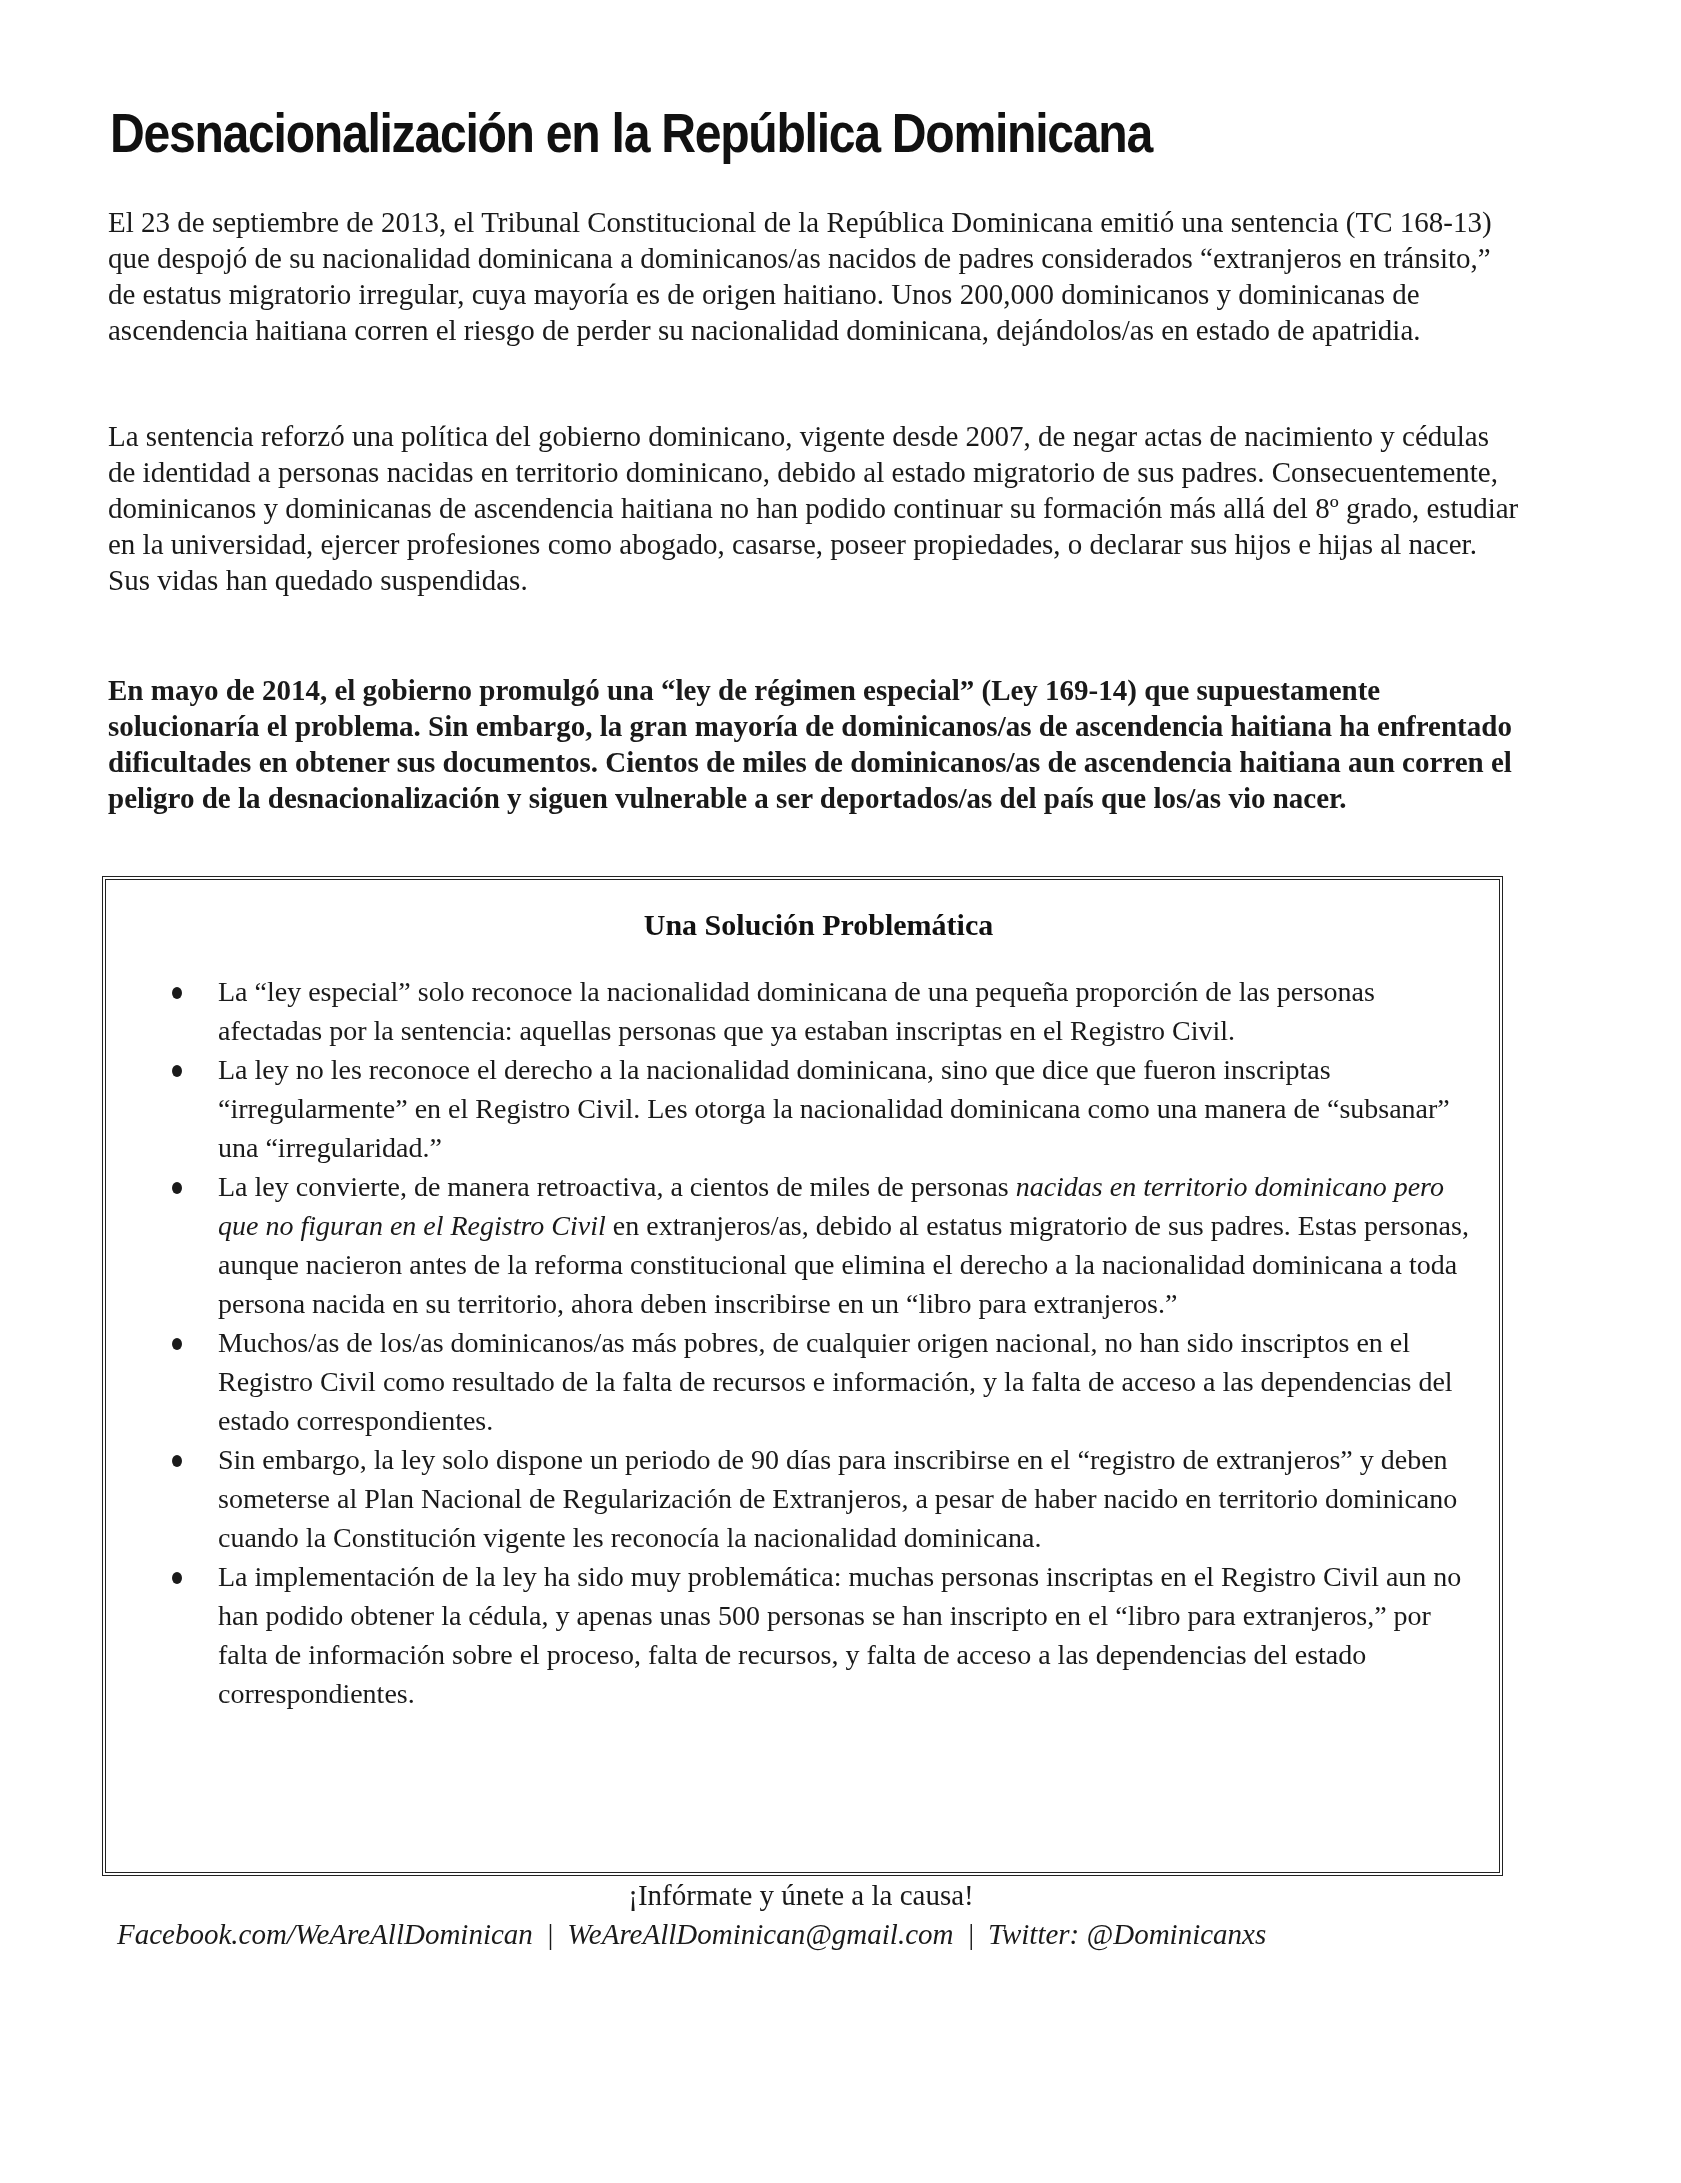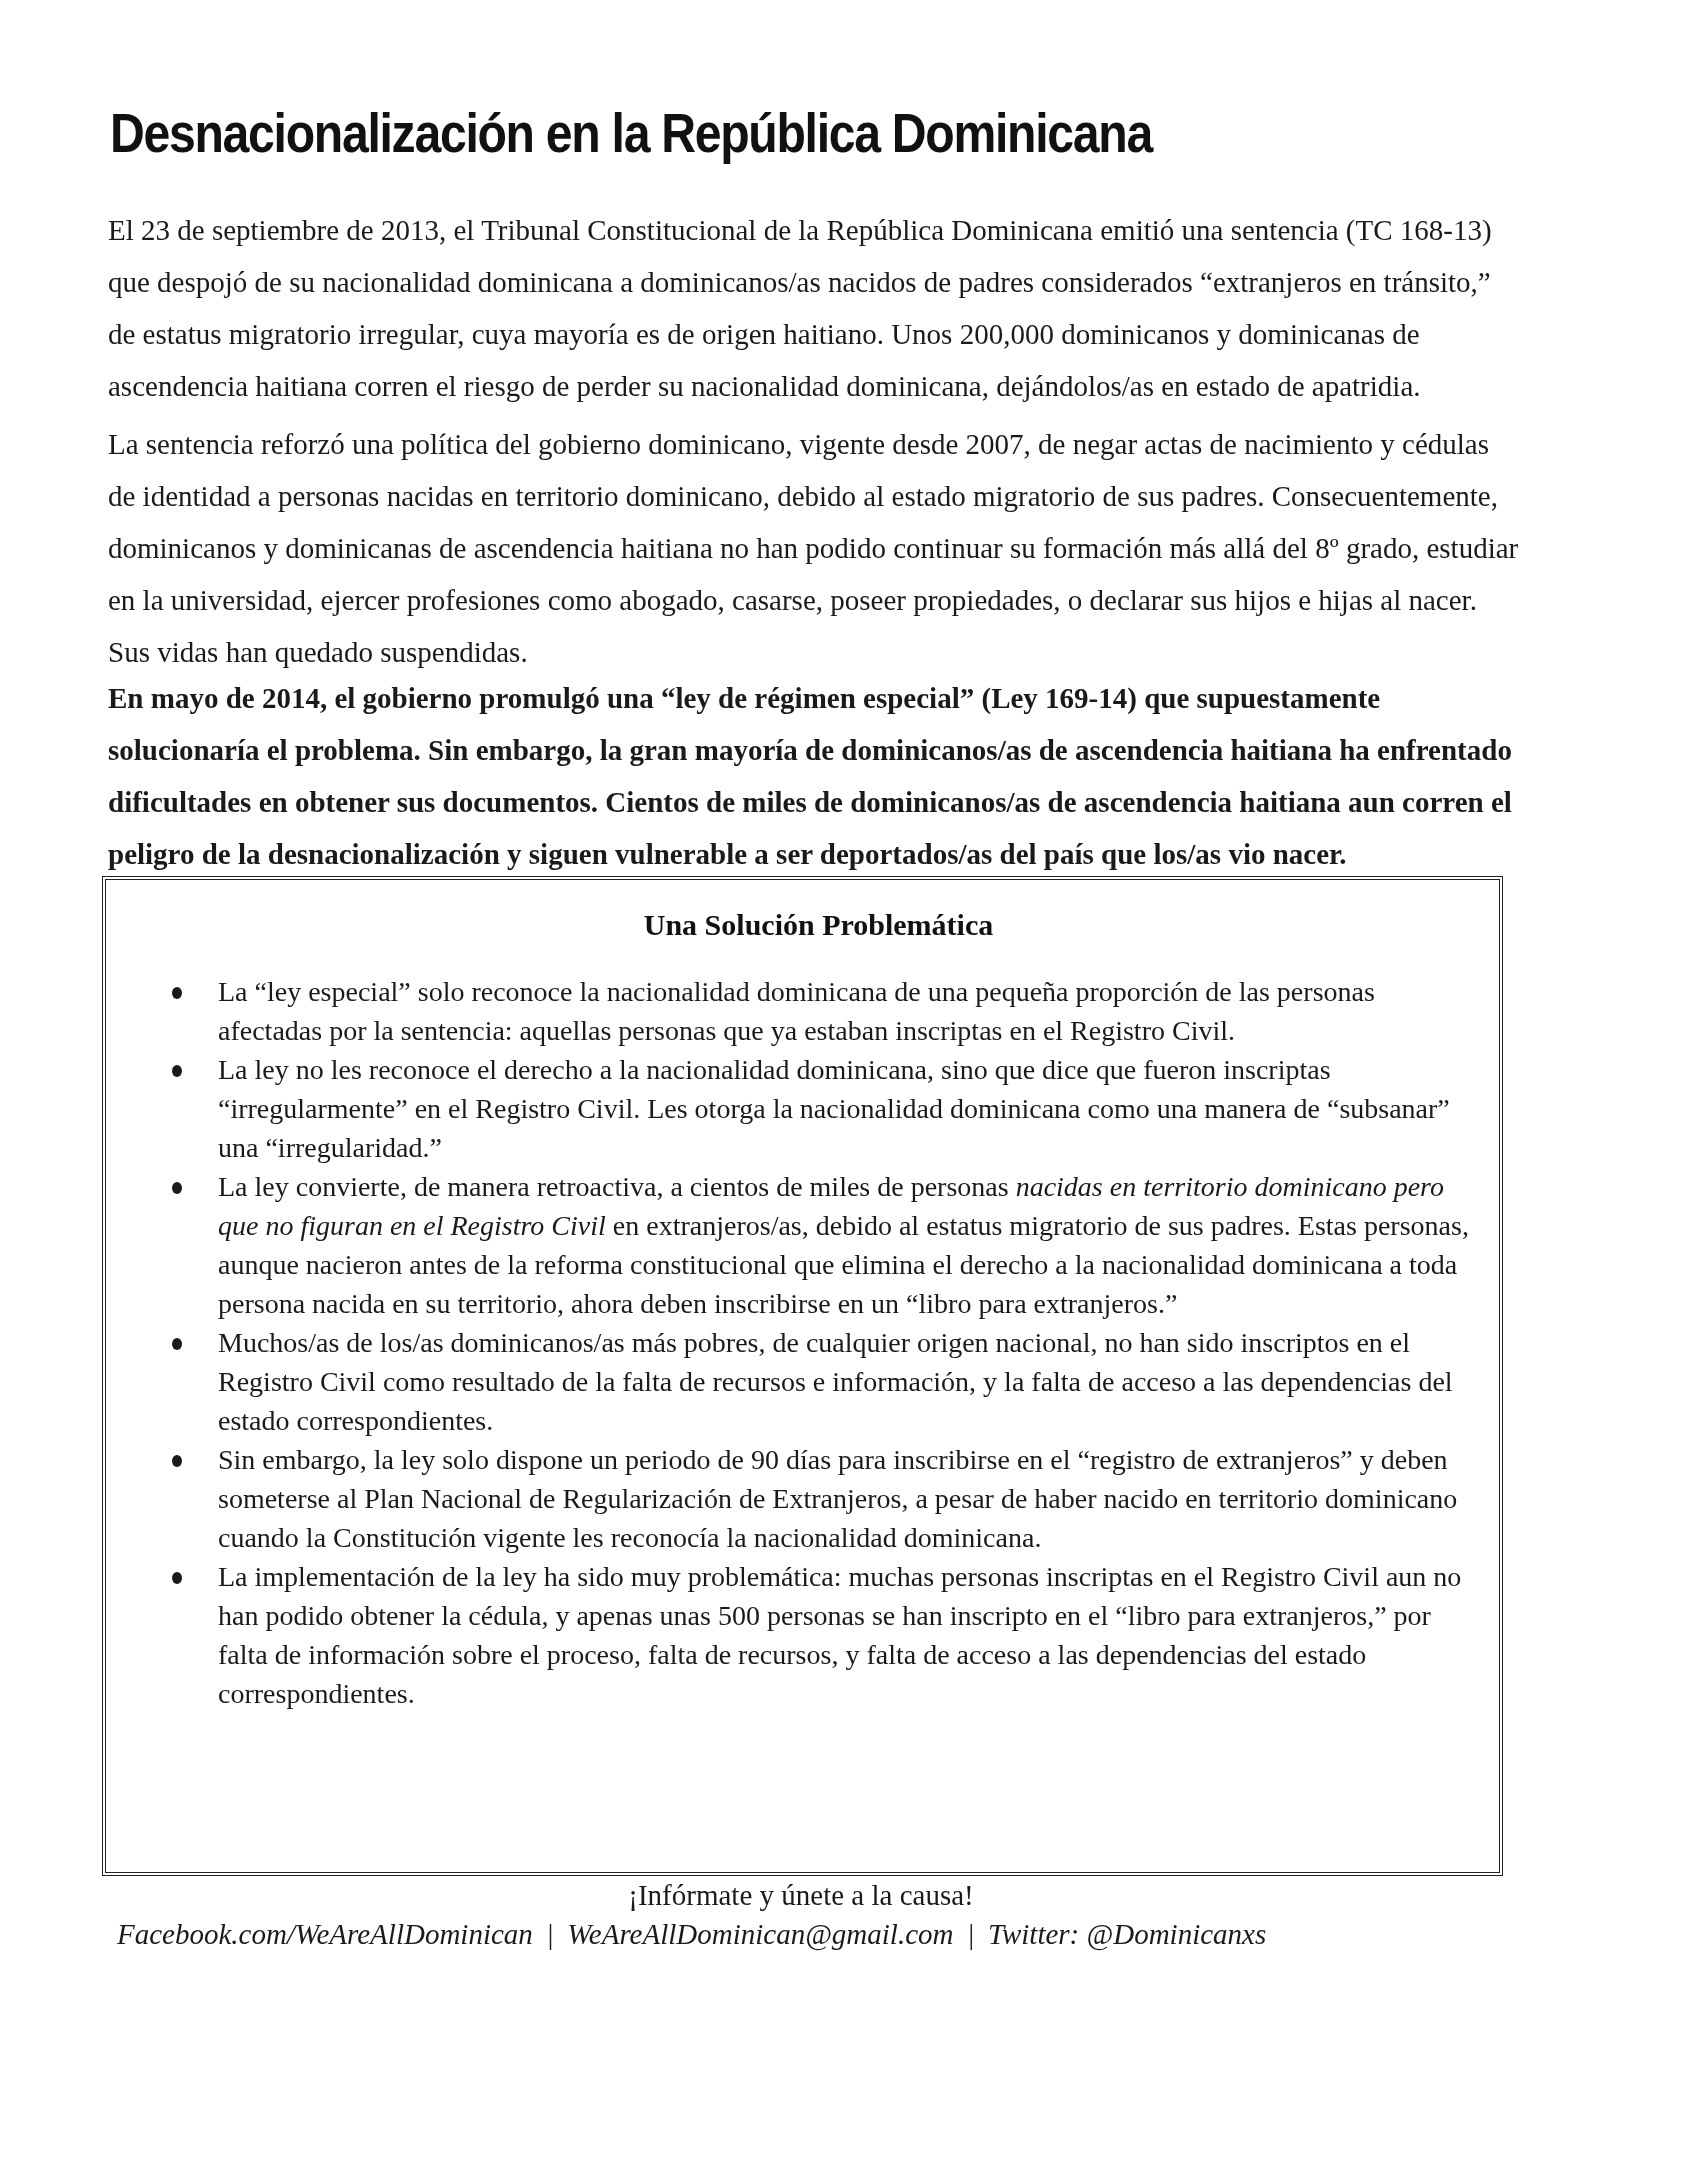--- a/index.html
+++ b/index.html
@@ -35,21 +35,21 @@
       white-space: nowrap;
       color: #111;
     }
     .para {
       position: absolute;
       left: 98px;
       width: 1413px;
       margin: 0;
       font-family: "Liberation Serif", serif;
       font-size: 29px;
-      line-height: 52px;
+      line-height: 36px;
       color: #1a1a1a;
     }
     #p1 { top: 204px; }
     #p2 { top: 418px; }
     #p3 { top: 672px; font-weight: bold; }
 
     .box {
       position: absolute;
       left: 92px;
       top: 876px;

